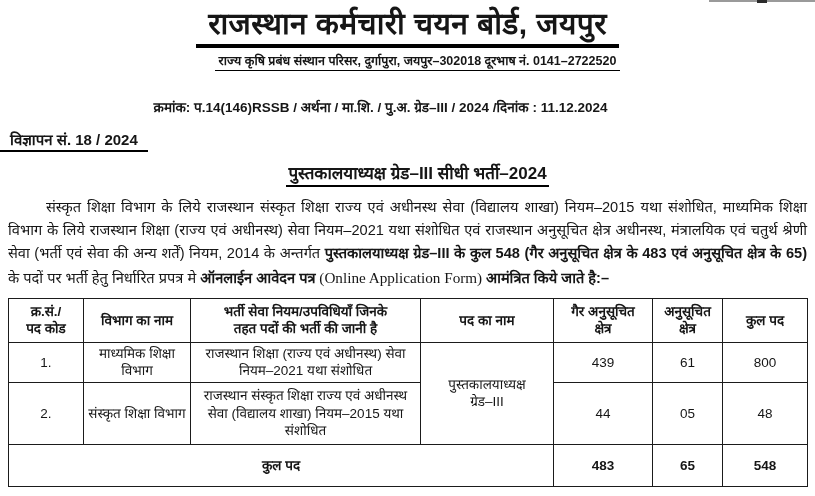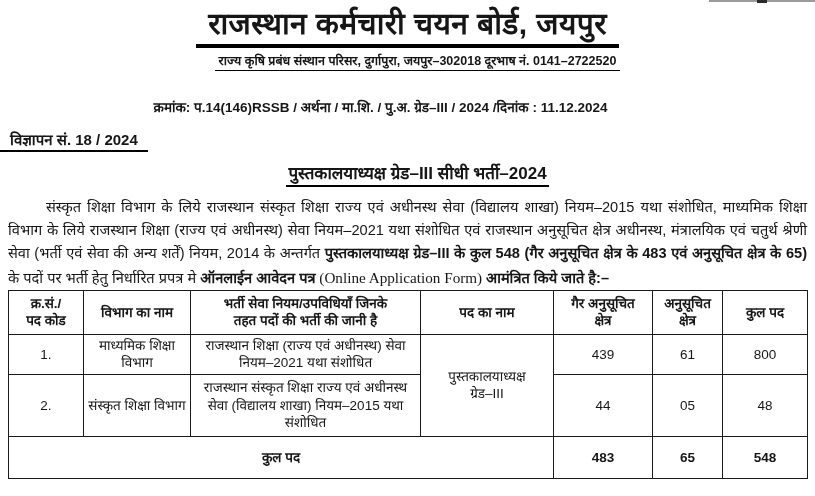--- a/index.html
+++ b/index.html
@@ -80,21 +80,21 @@
     font-size: 14.6px;
     line-height: 1.6;
     text-align: justify;
     text-indent: 38px;
   }
   .body-para .bold { font-weight: bold; }
   .body-para .latin-serif { font-family: "Liberation Serif", serif; font-size: 15.2px; }
 
   table.vacancy {
     width: 799px;
-    margin: 0 8px 0 8px;
+    margin: 8px 8px 0 8px;
     border-collapse: collapse;
     table-layout: fixed;
     font-size: 13.5px;
   }
   table.vacancy th, table.vacancy td {
     border: 1.5px solid #1b1b1b;
     padding: 2px 3px;
     text-align: center;
     vertical-align: middle;
     line-height: 1.3;

